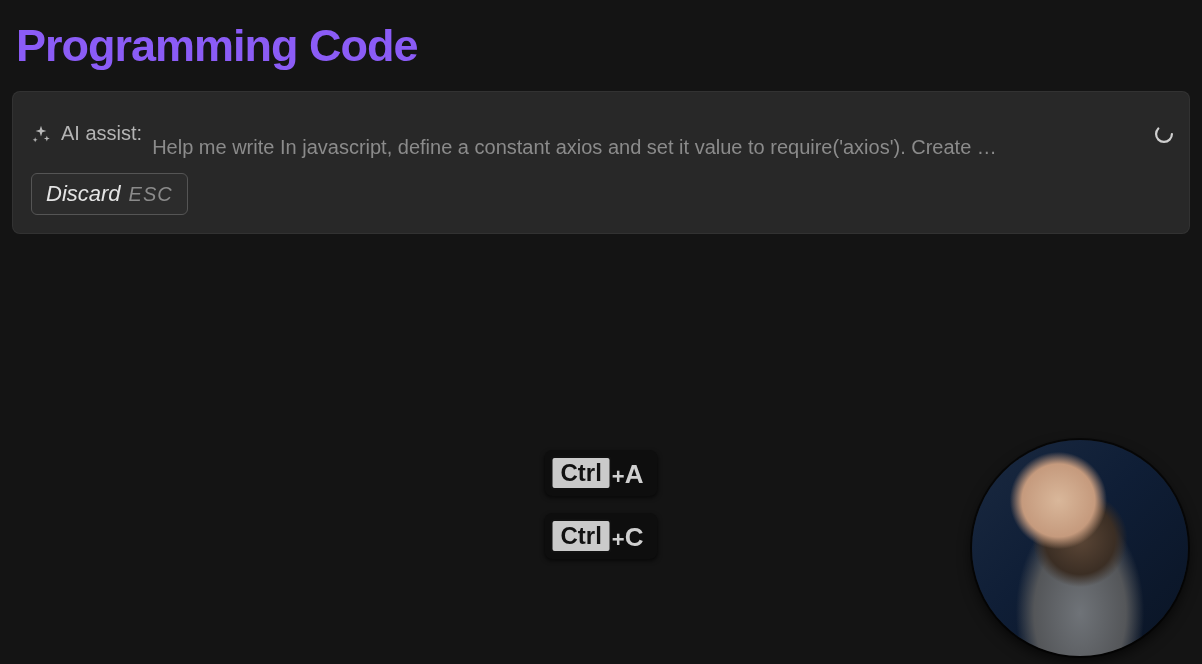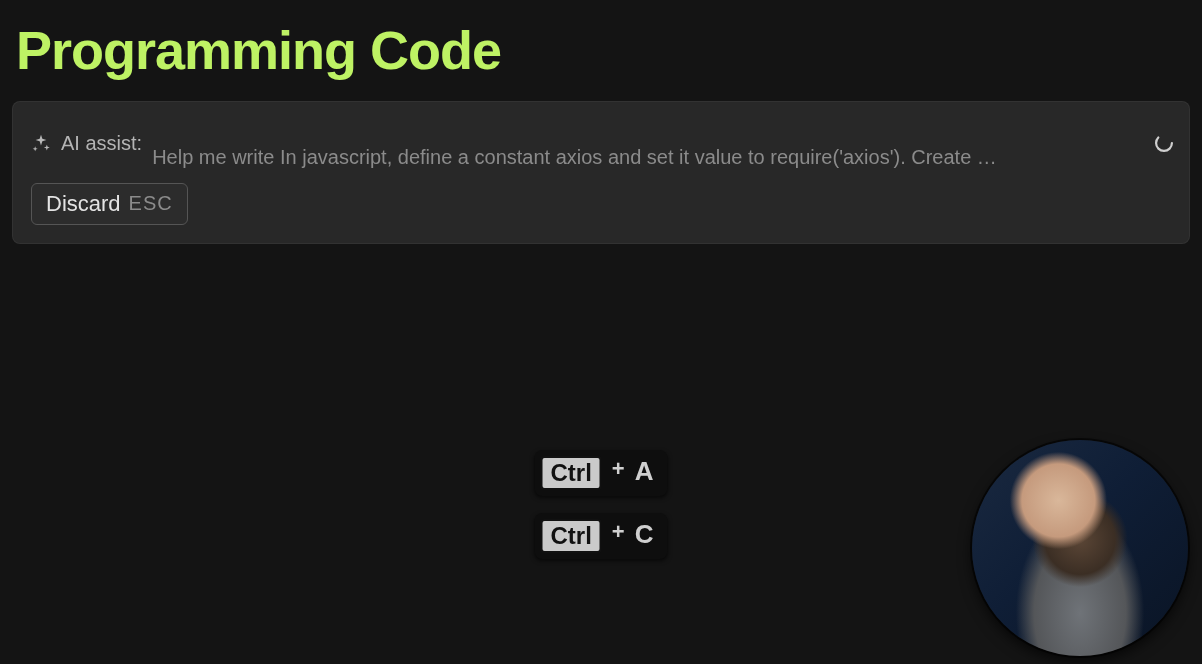--- a/index.html
+++ b/index.html
@@ -17,23 +17,23 @@
   *{box-sizing:border-box;}
   html,body{margin:0;padding:0;}
   body{
     width:1202px;height:664px;
     background:var(--bg);
     font-family:"Segoe UI",-apple-system,Helvetica,Arial,sans-serif;
     overflow:hidden;
     position:relative;
   }
   .page-title{
-    color:#bef264;
+    color:#8b5cf6;
     font-weight:700;
-    font-size:54px;
+    font-size:45px;
     line-height:1.05;
     margin:22px 12px 22px 16px;
     letter-spacing:-1px;
   }
   .assist-panel{
     margin:0 12px;
     background:var(--panel);
     border:1px solid rgba(255,255,255,0.05);
     border-radius:8px;
     padding:16px 14px 18px 18px;
@@ -76,44 +76,44 @@
     display:inline-flex;
     align-items:center;
     gap:8px;
     background:#2c2c2c;
     border:1px solid var(--btn-border);
     border-radius:6px;
     padding:7px 14px;
     color:var(--text);
     font-size:22px;
     cursor:pointer;
+    font-style:italic;
   }
   .btn .hint{
     color:var(--text-dimmer);
     font-size:20px;
     letter-spacing:1px;
   }
 
   
   .shortcut-stack{
     position:absolute;
     left:50%;
     top:450px;
     transform:translateX(-50%);
     display:flex;
     flex-direction:column;
     gap:17px;
   }
   .shortcut{
     display:inline-flex;
-    align-items:flex-start;
+    align-items:flex-end;
     background:var(--key-bg);
     border-radius:8px;
     padding:6px 14px 6px 6px;
-    gap:10px;
     box-shadow:0 2px 4px rgba(0,0,0,0.6);
   }
   .key-ctrl{
     background:var(--key-highlight);
     color:#111;
     font-weight:700;
     font-size:24px;
     padding:3px 8px;
     border-radius:4px;
     line-height:1;

